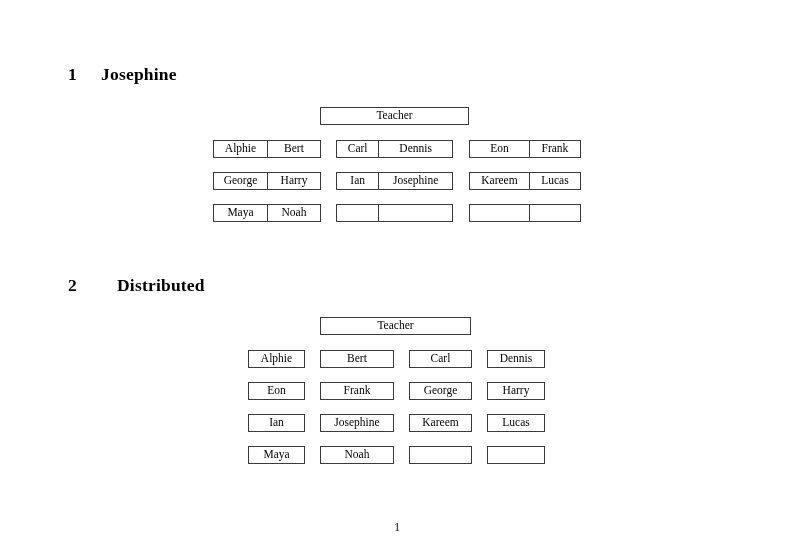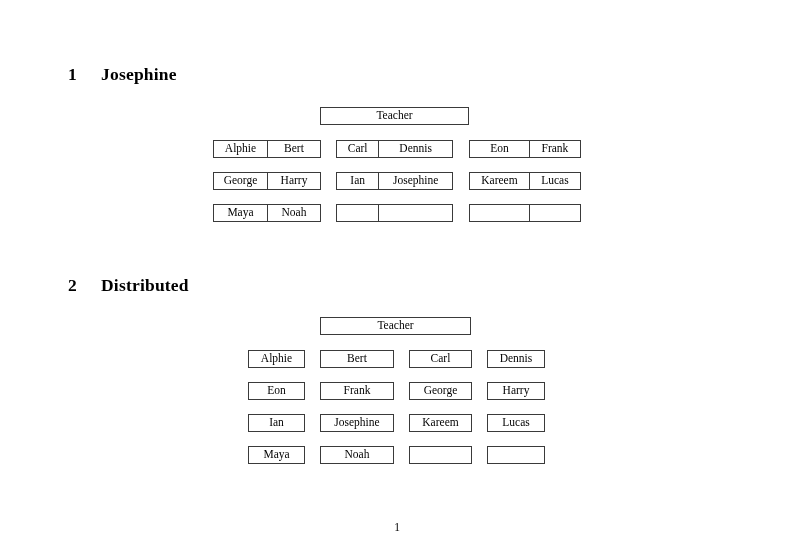--- a/index.html
+++ b/index.html
@@ -131,21 +131,21 @@
   <div class="group" style="left:469px; top:172px; width:112px; height:18px;">
     <div class="cell" style="width:61px;">Kareem</div>
     <div class="cell" style="width:51px;">Lucas</div>
   </div>
   <div class="group" style="left:469px; top:204px; width:112px; height:18px;">
     <div class="cell" style="width:61px;"></div>
     <div class="cell" style="width:51px;"></div>
   </div>
 
   <div class="section-num" style="left:68px; top:277px;">2</div>
-  <div class="section-head" style="left:101px; top:277px;">Distributed</div>
+  <div class="section-head" style="left:117px; top:277px;">Distributed</div>
 
   <div class="box" style="left:320px; top:317px; width:151px; height:18px;">Teacher</div>
 
   <div class="box" style="left:248px; top:350px; width:57px; height:18px;">Alphie</div>
   <div class="box" style="left:320px; top:350px; width:74px; height:18px;">Bert</div>
   <div class="box" style="left:409px; top:350px; width:63px; height:18px;">Carl</div>
   <div class="box" style="left:487px; top:350px; width:58px; height:18px;">Dennis</div>
 
   <div class="box" style="left:248px; top:382px; width:57px; height:18px;">Eon</div>
   <div class="box" style="left:320px; top:382px; width:74px; height:18px;">Frank</div>

